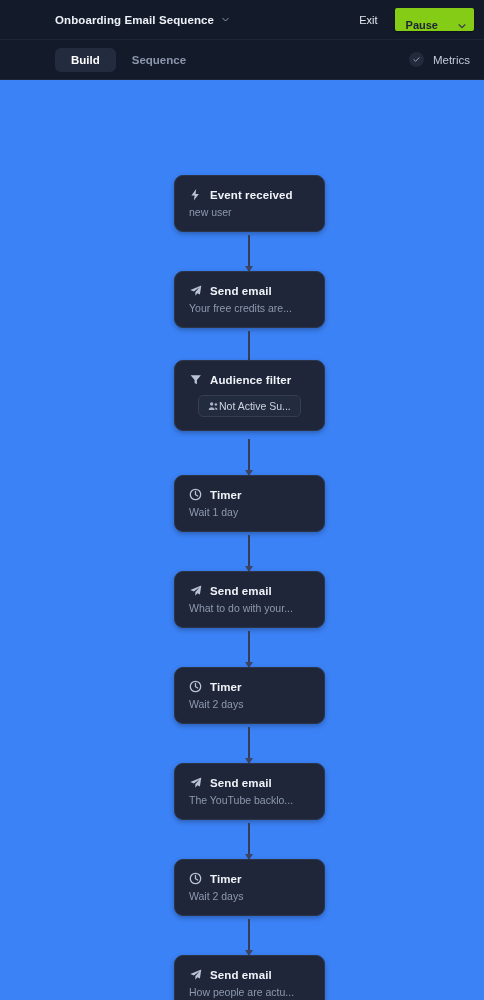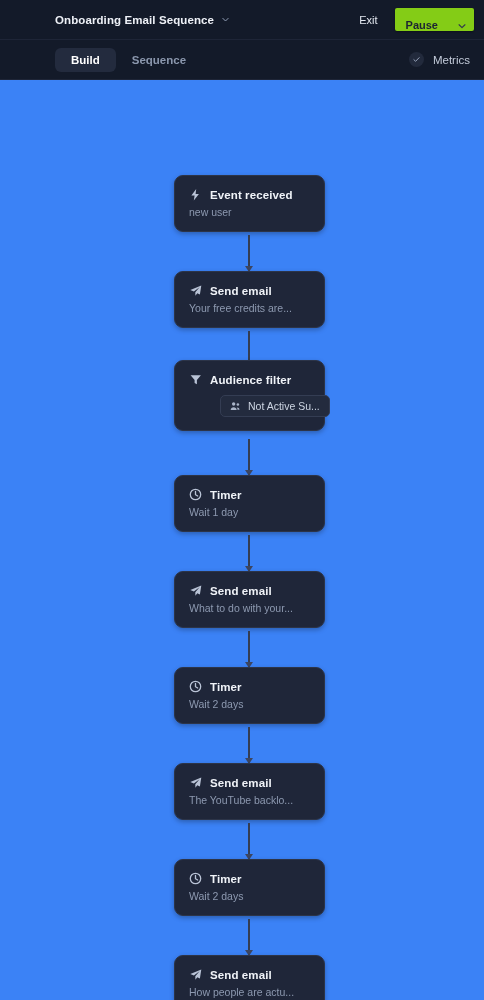--- a/index.html
+++ b/index.html
@@ -209,24 +209,23 @@
   .node-sub {
     margin-top: 5px;
     font-size: 10.5px;
     color: #8d99b0;
     white-space: nowrap;
     overflow: hidden;
   }
 
   .filter-chip {
     margin-top: 9px;
-    margin-left: 31px;
+    margin-left: 9px;
     display: inline-flex;
     align-items: center;
-    gap: 7px;
     background: #232b3e;
     border: 1px solid #343d53;
     border-radius: 5px;
     padding: 4px 9px;
     cursor: pointer;
   }
 
   .chip-icon {
     width: 11px;
     height: 11px;

